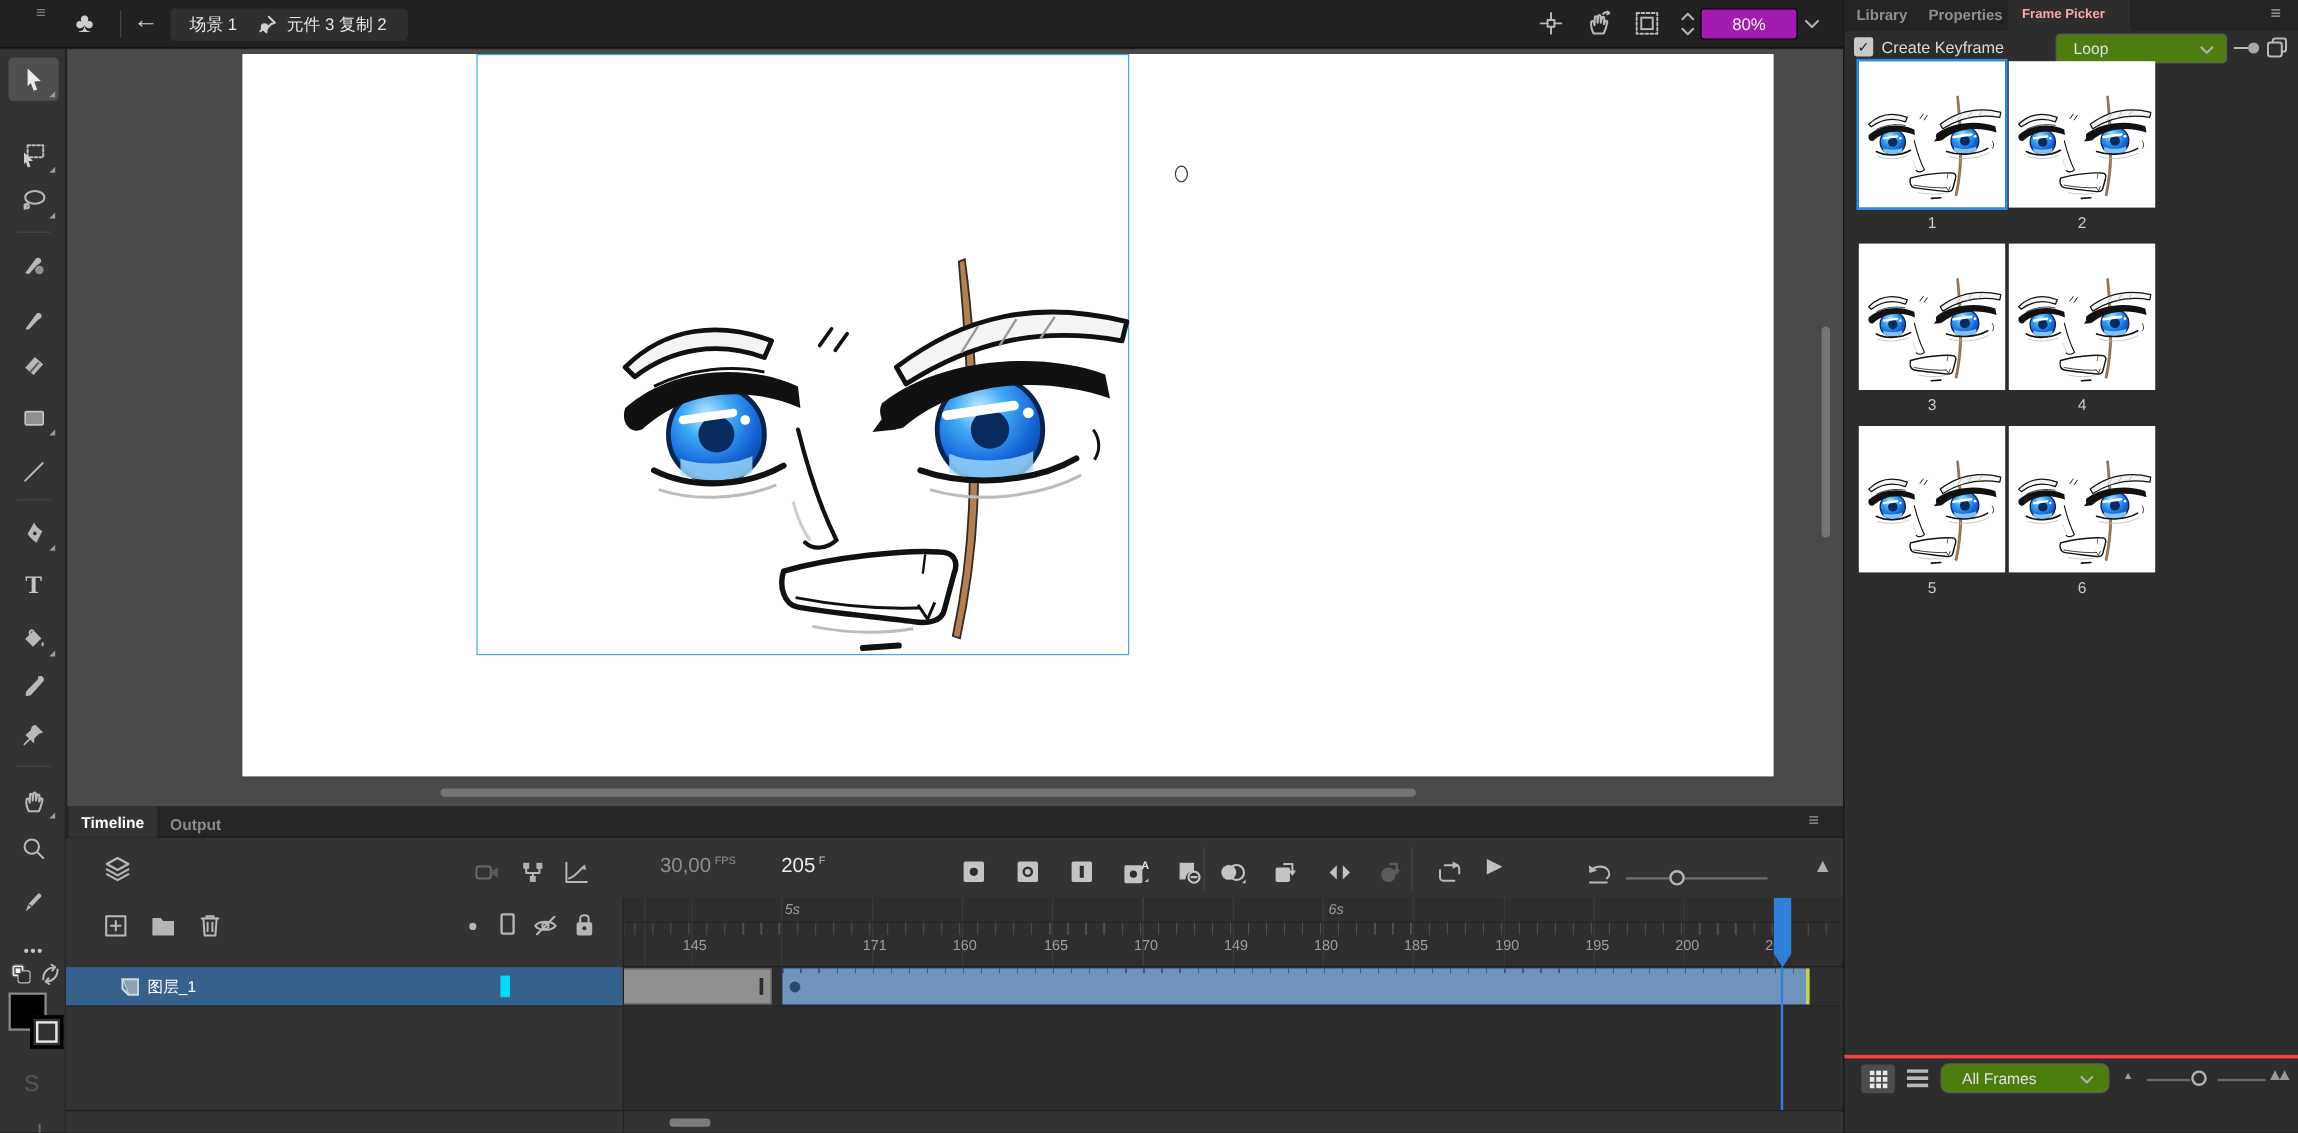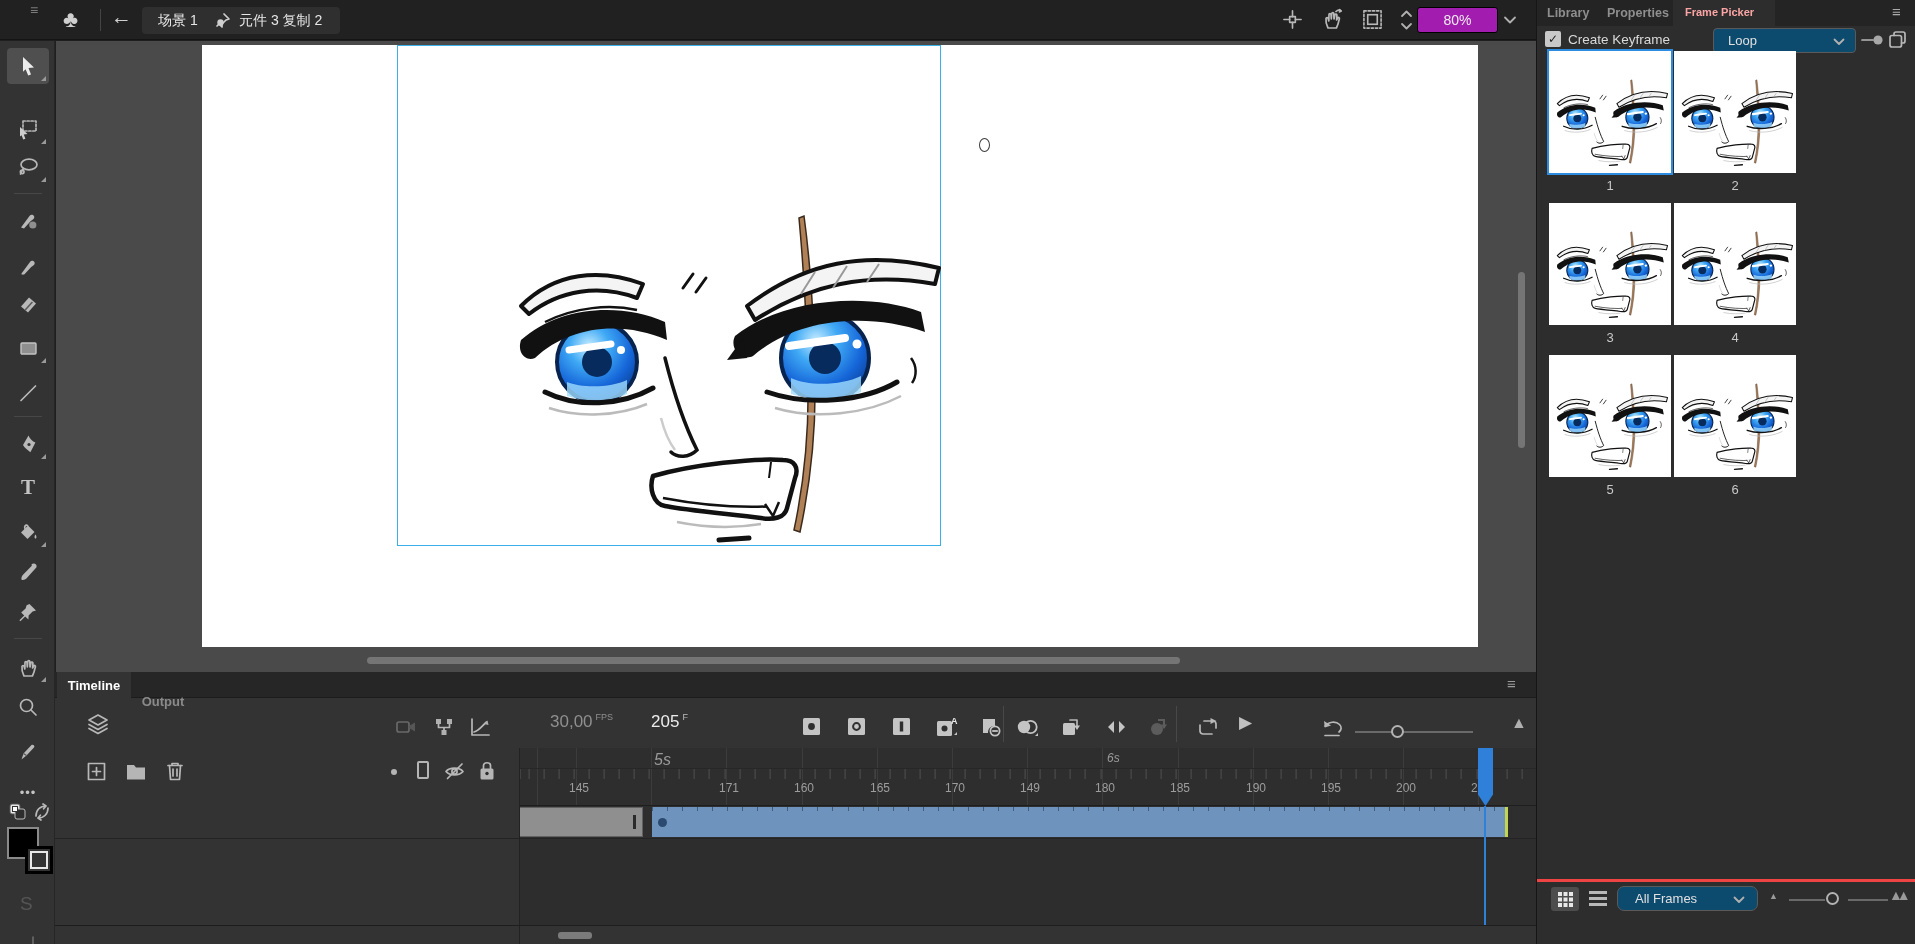--- a/index.html
+++ b/index.html
@@ -11,21 +11,21 @@
   .tool{position:absolute;left:7px;width:42px;height:36px;display:flex;align-items:center;justify-content:center;border-radius:4px;}
   .tool.active{background:#4f4f4f;}
   .flyout:after{content:"";position:absolute;right:3px;bottom:3px;border-left:5px solid transparent;border-bottom:5px solid #9a9a9a;}
   .sep-h{position:absolute;left:14px;width:28px;height:1px;background:#474747;}
   .txtbtn{display:flex;align-items:center;justify-content:center;}
   .rnum{position:absolute;width:40px;font-size:12px;color:#9d9d9d;top:33px;}
   .thumb{position:absolute;width:122px;height:122px;background:#fff;display:flex;align-items:center;justify-content:center;overflow:hidden;}
   .thumb.sel{outline:2px solid #2e8ce0;outline-offset:0px;}
   .tlabel{position:absolute;width:122px;text-align:center;font-size:13px;color:#c8c8c8;}
   .chev{fill:none;stroke:#b0b0b0;stroke-width:1.8;stroke-linecap:round;stroke-linejoin:round;}
-  .ddown{position:absolute;background:#0c4a6e;border:1px solid #5a5a5a;border-radius:4px;display:flex;align-items:center;font-size:13px;color:#e0e0e0;}
+  .ddown{position:absolute;background:#4d7c0f;border:1px solid #5a5a5a;border-radius:4px;display:flex;align-items:center;font-size:13px;color:#e0e0e0;}
 </style>
 </head>
 <body>
 
 <svg width="0" height="0" style="position:absolute">
   <defs>
     <radialGradient id="iris" cx="40%" cy="30%" r="78%">
       <stop offset="0%" stop-color="#c6ecff"></stop>
       <stop offset="32%" stop-color="#3fa9f5"></stop>
       <stop offset="68%" stop-color="#1565d8"></stop>
@@ -243,21 +243,21 @@
     <div class="abs" style="left:923px;top:97px;width:11px;height:14px;border:1.6px solid #3c3c3c;border-radius:50%;"></div>
     <div class="abs" style="left:311px;top:616px;width:813px;height:7px;background:#757575;border-radius:4px;"></div>
     <div class="abs" style="left:1462px;top:231px;width:7px;height:176px;background:#757575;border-radius:4px;"></div>
   </div>
 
   <div class="abs" style="left:55px;top:672px;width:1481px;height:272px;background:#333;">
     <div class="abs" style="left:0;top:0;width:1481px;height:26px;background:#262626;border-bottom:1px solid #1c1c1c;">
       <div class="abs txtbtn" style="left:2px;top:0;width:74px;height:26px;background:#333;">
         <span style="font-size:13px;font-weight:bold;color:#fff;">Timeline</span>
       </div>
-      <div class="abs txtbtn" style="left:76px;top:16px;width:64px;height:26px;">
+      <div class="abs txtbtn" style="left:76px;top:2px;width:64px;height:26px;">
         <span style="font-size:13px;font-weight:bold;color:#8a8a8a;">Output</span>
       </div>
       <span class="abs" style="left:1452px;top:3px;font-size:15px;color:#9a9a9a;">≡</span>
     </div>
 
     <svg class="abs" style="left:31px;top:40px;" width="24" height="24" viewBox="0 0 24 24">
         <path class="icn" d="M12,3 L21,8 L12,13 L3,8 Z" fill="#b8b8b8"></path>
         <path class="icn" d="M3,12.5 L12,17.5 L21,12.5 M3,16.5 L12,21.5 L21,16.5"></path>
       </svg>
     <svg class="abs dim" style="left:340px;top:44px;" width="22" height="22" viewBox="0 0 22 22">
@@ -368,37 +368,45 @@
       </svg>
     <svg class="abs" style="left:423px;top:87px;" width="18" height="23" viewBox="0 0 18 23">
         <rect x="2.5" y="9.5" width="13" height="11" rx="1.5" fill="#b5b5b5"></rect>
         <path class="icn" d="M5.5,9.5 V6.5 C5.5,2.8 12.5,2.8 12.5,6.5 V9.5" stroke-width="2"></path>
         <circle cx="9" cy="14.5" r="1.7" fill="#2e2e2e"></circle>
       </svg>
 
     <div class="abs" style="left:464px;top:76px;width:1017px;height:58px;background:#2e2e2e;border-bottom:1px solid #1e1e1e;background-image:repeating-linear-gradient(to right,#3c3c3c 0px,#3c3c3c 1px,transparent 1px,transparent 75.2px);background-position:57px 0;">
       <div class="abs" style="left:0;top:20px;width:1017px;height:1px;background:#272727;"></div>
       <div class="abs" style="left:0;top:21px;width:1017px;height:10px;background-image:repeating-linear-gradient(to right,#4f4f4f 0px,#4f4f4f 1px,transparent 1px,transparent 15.04px);background-position:9.6px 0;"></div>
-      <span class="abs" style="left:135px;top:3px;font-size:16px;font-style:italic;color:#9a9a9a;">5s</span>
+      <span class="abs" style="left:135px;top:3px;font-size:12px;font-style:italic;color:#9a9a9a;">5s</span>
       <span class="abs" style="left:588px;top:3px;font-size:12px;font-style:italic;color:#9a9a9a;">6s</span>
       <span class="rnum" style="left:50px;">145</span>
       <span class="rnum" style="left:125px;margin-top:36px;">150</span>
       <span class="rnum" style="left:200px;">171</span>
       <span class="rnum" style="left:275px;">160</span>
       <span class="rnum" style="left:351px;">165</span>
       <span class="rnum" style="left:426px;">170</span>
       <span class="rnum" style="left:501px;">149</span>
       <span class="rnum" style="left:576px;">180</span>
       <span class="rnum" style="left:651px;">185</span>
       <span class="rnum" style="left:727px;">190</span>
       <span class="rnum" style="left:802px;">195</span>
       <span class="rnum" style="left:877px;">200</span>
       <span class="rnum" style="left:952px;">205</span>
     </div>
 
+    <div class="abs" style="left:0;top:134px;width:464px;height:32px;background:#36618c;">
+      <svg class="abs" style="left:44px;top:7px;" width="19" height="19" viewBox="0 0 19 19">
+          <path d="M3,3 H16 V16 H8 Z" fill="#8da2b5" stroke="#cfd8e0" stroke-width="1.6"></path>
+          <path d="M3,3 V11 L8,16" fill="#6b7f94" stroke="#cfd8e0" stroke-width="1.6"></path>
+        </svg>
+      <span class="abs" style="left:68px;top:8px;font-size:13px;color:#fff;">图层_1</span>
+      <div class="abs" style="left:362px;top:7px;width:8px;height:18px;background:#00dcf5;"></div>
+    </div>
     <div class="abs" style="left:464px;top:134px;width:1017px;height:32px;background:#2e2e2e;"></div>
     <div class="abs" style="left:464px;top:135px;width:124px;height:30px;background:#8f8f8f;box-shadow:inset 0 0 0 1px #616161;"></div>
     <div class="abs" style="left:578px;top:143px;width:3px;height:14px;background:#2b2b2b;"></div>
     <div class="abs" style="left:597px;top:135px;width:853px;height:30px;background:#6e93bd;">
       <div class="abs" style="left:0;top:0;width:853px;height:4px;background-image:repeating-linear-gradient(to right,rgba(30,48,70,.55) 0px,rgba(30,48,70,.55) 1px,transparent 1px,transparent 15.04px);"></div>
       <div class="abs" style="left:6px;top:11px;width:9px;height:9px;border-radius:50%;background:#2b4a70;"></div>
     </div>
     <div class="abs" style="left:1450px;top:135px;width:3px;height:30px;background:#c3d44e;"></div>
     <div class="abs" style="left:0;top:166px;width:1481px;height:1px;background:#232323;"></div>
     <div class="abs" style="left:464px;top:167px;width:1017px;height:86px;background:#2d2d2d;"></div>

